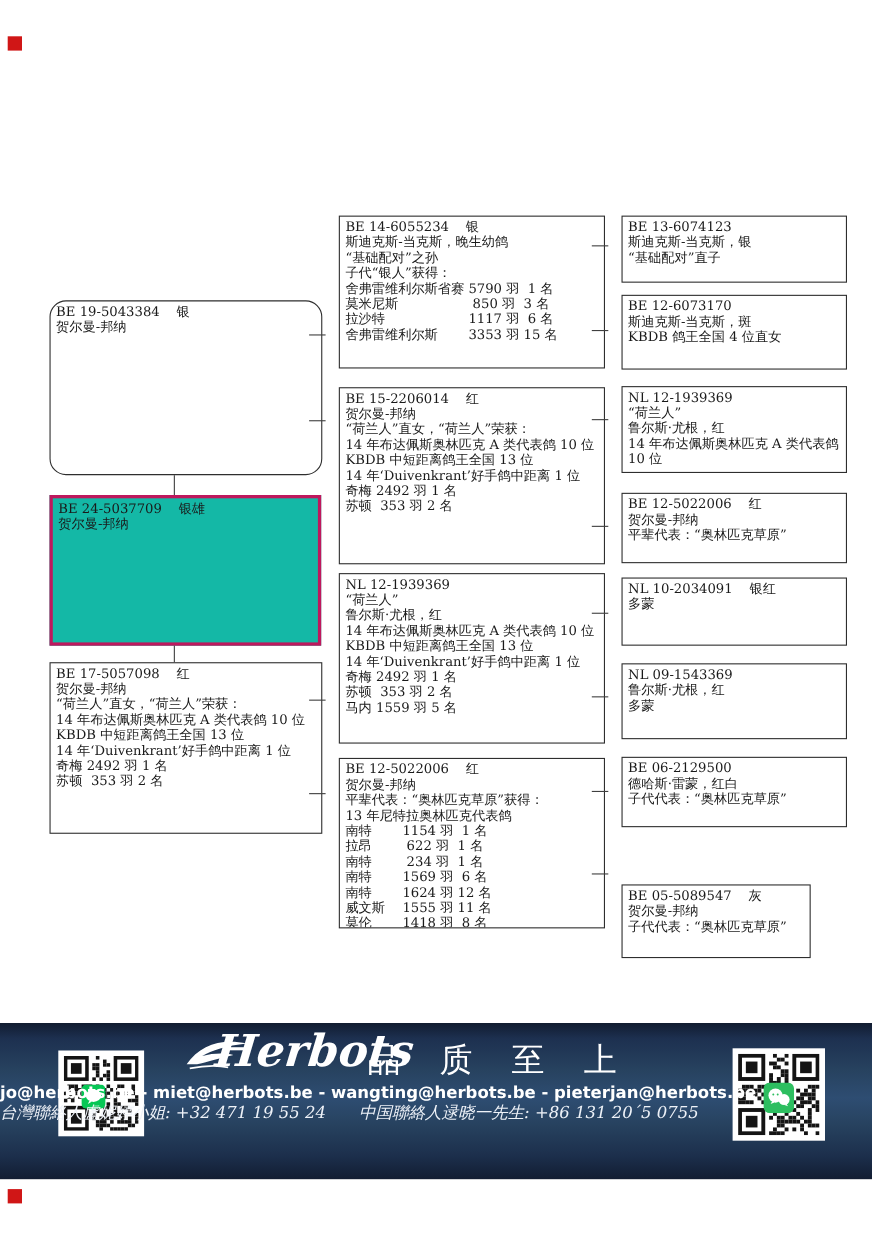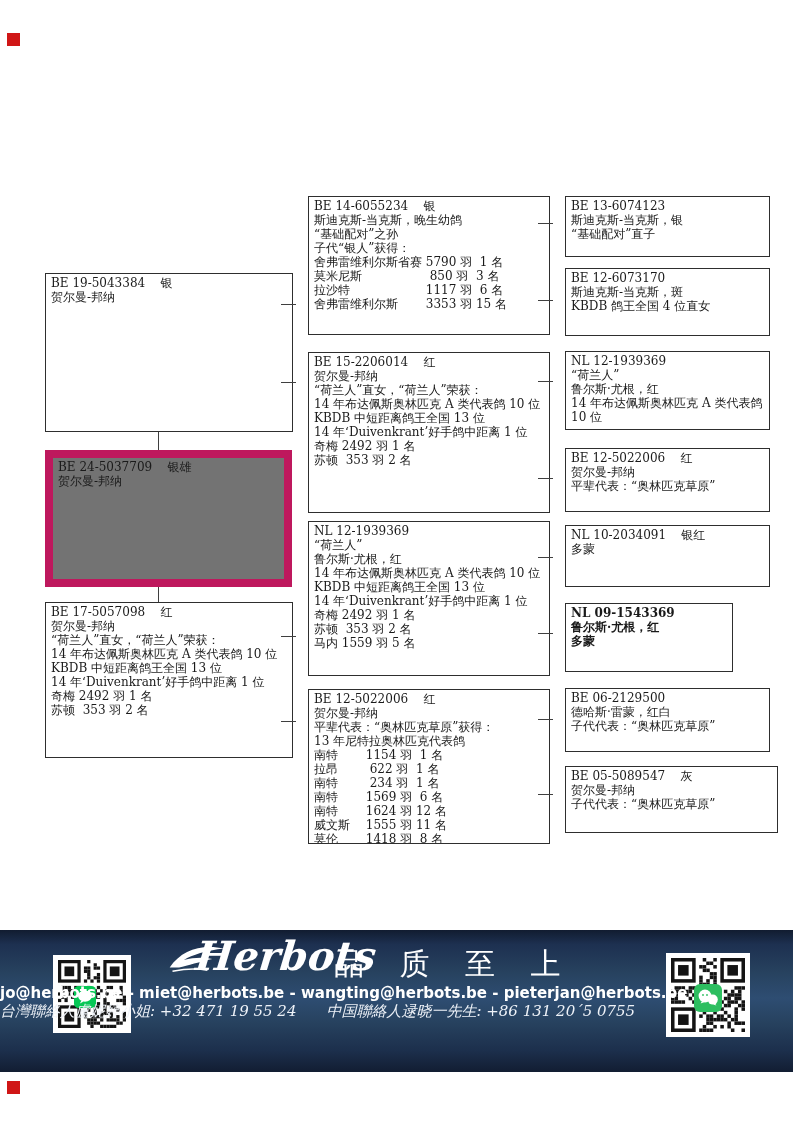--- a/index.html
+++ b/index.html
@@ -10,21 +10,21 @@
   }
   
   .marker{position:absolute;width:13px;height:13px;background:#d01616;}
   
   .pbox{
     position:absolute;background:#ffffff;border:1px solid #2e2e2e;
     box-sizing:border-box;color:#1a1a1a;font-size:12px;line-height:14px;
     padding:2px 3px 0 5px;white-space:pre-wrap;overflow:hidden;margin-left:12px;
   }
   .pbox .bline{white-space:pre-wrap;}
-  .pbox.subject{background:#737373;border:8px solid #be185d;}
+  .pbox.subject{background:#14b8a6;border:3px solid #be185d;}
   .hline{position:absolute;height:1px;background:#3f3f3f;}
   .vline{position:absolute;width:1px;background:#3f3f3f;}
   
   .footer{
     position:absolute;left:0;top:930px;width:793px;height:142px;
     background:linear-gradient(180deg,#111c30 0%,#1d3050 10%,#27425f 30%,#2e4d72 48%,#27425f 65%,#1c2f4c 85%,#121d32 100%);
   }
   .qrtile{position:absolute;background:#ffffff;padding:5px;box-sizing:border-box;}
   .qrtile svg{display:block;width:100%;height:100%;}
   .qricon{position:absolute;}
@@ -59,37 +59,37 @@
   }
 </style>
 </head>
 <body>
 
 <div class="marker" style="left:7px;top:33px;"></div>
 <div class="marker" style="left:7px;top:1081px;"></div>
 
 <div>
 
-  <div class="pbox" style="left:33px;top:273px;width:248px;height:159px;"><div class="bline">BE 19-5043384    银</div><div class="bline">贺尔曼-邦纳</div></div>
+  <div class="pbox" style="left:33px;top:273px;width:248px;height:159px;border-radius:15px;"><div class="bline">BE 19-5043384    银</div><div class="bline">贺尔曼-邦纳</div></div>
   <div class="pbox subject" style="left:33px;top:450px;width:247px;height:137px;"><div class="bline">BE 24-5037709    银雄</div><div class="bline">贺尔曼-邦纳</div></div>
   <div class="pbox" style="left:33px;top:602px;width:248px;height:156px;"><div class="bline">BE 17-5057098    红</div><div class="bline">贺尔曼-邦纳</div><div class="bline">“荷兰人”直女，“荷兰人”荣获：</div><div class="bline">14 年布达佩斯奥林匹克 A 类代表鸽 10 位</div><div class="bline">KBDB 中短距离鸽王全国 13 位</div><div class="bline">14 年‘Duivenkrant’好手鸽中距离 1 位</div><div class="bline">奇梅 2492 羽 1 名</div><div class="bline">苏顿  353 羽 2 名</div></div>
 
   <div class="pbox" style="left:296px;top:196px;width:242px;height:139px;"><div class="bline">BE 14-6055234    银</div><div class="bline">斯迪克斯-当克斯，晚生幼鸽</div><div class="bline">“基础配对”之孙</div><div class="bline">子代“银人”获得：</div><div class="bline">舍弗雷维利尔斯省赛 5790 羽  1 名</div><div class="bline">莫米尼斯　　　　　  850 羽  3 名</div><div class="bline">拉沙特　　　　　　 1117 羽  6 名</div><div class="bline">舍弗雷维利尔斯　　 3353 羽 15 名</div></div>
   <div class="pbox" style="left:296px;top:352px;width:242px;height:161px;"><div class="bline">BE 15-2206014    红</div><div class="bline">贺尔曼-邦纳</div><div class="bline">“荷兰人”直女，“荷兰人”荣获：</div><div class="bline">14 年布达佩斯奥林匹克 A 类代表鸽 10 位</div><div class="bline">KBDB 中短距离鸽王全国 13 位</div><div class="bline">14 年‘Duivenkrant’好手鸽中距离 1 位</div><div class="bline">奇梅 2492 羽 1 名</div><div class="bline">苏顿  353 羽 2 名</div></div>
   <div class="pbox" style="left:296px;top:521px;width:242px;height:155px;"><div class="bline">NL 12-1939369</div><div class="bline">“荷兰人”</div><div class="bline">鲁尔斯·尤根，红</div><div class="bline">14 年布达佩斯奥林匹克 A 类代表鸽 10 位</div><div class="bline">KBDB 中短距离鸽王全国 13 位</div><div class="bline">14 年‘Duivenkrant’好手鸽中距离 1 位</div><div class="bline">奇梅 2492 羽 1 名</div><div class="bline">苏顿  353 羽 2 名</div><div class="bline">马内 1559 羽 5 名</div></div>
   <div class="pbox" style="left:296px;top:689px;width:242px;height:155px;"><div class="bline">BE 12-5022006    红</div><div class="bline">贺尔曼-邦纳</div><div class="bline">平辈代表：“奥林匹克草原”获得：</div><div class="bline">13 年尼特拉奥林匹克代表鸽</div><div class="bline">南特　　 1154 羽  1 名</div><div class="bline">拉昂　　  622 羽  1 名</div><div class="bline">南特　　  234 羽  1 名</div><div class="bline">南特　　 1569 羽  6 名</div><div class="bline">南特　　 1624 羽 12 名</div><div class="bline">威文斯　 1555 羽 11 名</div><div class="bline">莫伦　　 1418 羽  8 名</div></div>
 
   <div class="pbox" style="left:553px;top:196px;width:205px;height:61px;"><div class="bline">BE 13-6074123</div><div class="bline">斯迪克斯-当克斯，银</div><div class="bline">“基础配对”直子</div></div>
   <div class="pbox" style="left:553px;top:268px;width:205px;height:68px;"><div class="bline">BE 12-6073170</div><div class="bline">斯迪克斯-当克斯，斑</div><div class="bline">KBDB 鸽王全国 4 位直女</div></div>
   <div class="pbox" style="left:553px;top:351px;width:205px;height:79px;"><div class="bline">NL 12-1939369</div><div class="bline">“荷兰人”</div><div class="bline">鲁尔斯·尤根，红</div><div class="bline">14 年布达佩斯奥林匹克 A 类代表鸽 10 位</div></div>
   <div class="pbox" style="left:553px;top:448px;width:205px;height:64px;"><div class="bline">BE 12-5022006    红</div><div class="bline">贺尔曼-邦纳</div><div class="bline">平辈代表：“奥林匹克草原”</div></div>
   <div class="pbox" style="left:553px;top:525px;width:205px;height:62px;"><div class="bline">NL 10-2034091    银红</div><div class="bline">多蒙</div></div>
-  <div class="pbox" style="left:553px;top:603px;width:168px;height:69px;font-weight:bold;"><div class="bline">NL 09-1543369</div><div class="bline">鲁尔斯·尤根，红</div><div class="bline">多蒙</div></div>
+  <div class="pbox" style="left:553px;top:603px;width:205px;height:69px;"><div class="bline">NL 09-1543369</div><div class="bline">鲁尔斯·尤根，红</div><div class="bline">多蒙</div></div>
   <div class="pbox" style="left:553px;top:688px;width:205px;height:64px;"><div class="bline">BE 06-2129500</div><div class="bline">德哈斯·雷蒙，红白</div><div class="bline">子代代表：“奥林匹克草原”</div></div>
-  <div class="pbox" style="left:553px;top:766px;width:213px;height:67px;"><div class="bline">BE 05-5089547    灰</div><div class="bline">贺尔曼-邦纳</div><div class="bline">子代代表：“奥林匹克草原”</div></div>
+  <div class="pbox" style="left:553px;top:804px;width:172px;height:67px;"><div class="bline">BE 05-5089547    灰</div><div class="bline">贺尔曼-邦纳</div><div class="bline">子代代表：“奥林匹克草原”</div></div>
 
   <div class="vline" style="left:158px;top:432px;height:18px;"></div>
   <div class="vline" style="left:158px;top:587px;height:15px;"></div>
   <div class="hline" style="left:281px;top:304px;width:15px;"></div>
   <div class="hline" style="left:281px;top:382px;width:15px;"></div>
   <div class="hline" style="left:281px;top:636px;width:15px;"></div>
   <div class="hline" style="left:281px;top:721px;width:15px;"></div>
   <div class="hline" style="left:538px;top:223px;width:15px;"></div>
   <div class="hline" style="left:538px;top:300px;width:15px;"></div>
   <div class="hline" style="left:538px;top:381px;width:15px;"></div>

